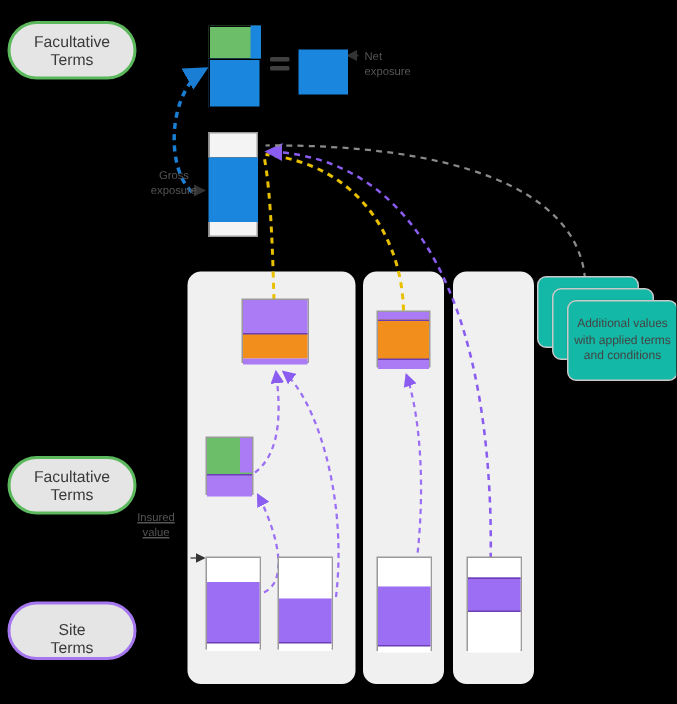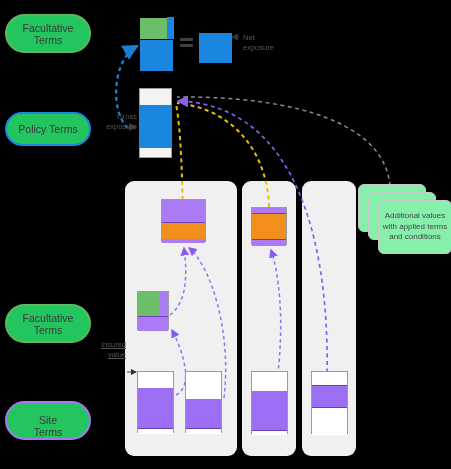--- a/index.html
+++ b/index.html
@@ -2,43 +2,43 @@
 <html><head>
 <meta charset="utf-8">
 <style>
   html,body{margin:0;padding:0;background:#000;}
   #stage{position:relative;width:451px;height:469px;background:#000;
          font-family:"Liberation Sans",sans-serif;overflow:hidden;}
   svg.layer{position:absolute;left:0;top:0;width:451px;height:469px;overflow:visible;}
   #curves{z-index:3;pointer-events:none;}
 
   
-  .pill{position:absolute;background:#22c55e;border-radius:999px;
+  .pill{position:absolute;background:#e5e5e5;border-radius:999px;
         display:flex;align-items:center;justify-content:center;
         text-align:center;color:#3a3a3a;font-size:10.5px;line-height:12px;
         box-shadow:0 1px 2px rgba(0,0,0,.35);z-index:6;}
   .pill span{display:block;padding:0 6px;}
 
   
   .panel{position:absolute;background:#f0f0f0;border-radius:9px;z-index:1;}
 
   
   .bar{position:absolute;z-index:4;box-sizing:border-box;}
   .seg{box-sizing:border-box;width:100%;}
 
   
   .cardwrap{position:absolute;z-index:5;}
-  .card{position:absolute;background:#86efac;border:1px solid #c9c9c9;
+  .card{position:absolute;background:#14b8a6;border:1px solid #c9c9c9;
         border-radius:6px;box-shadow:1px 1px 2px rgba(0,0,0,.25);}
   .card.front{display:flex;align-items:center;justify-content:center;
         text-align:center;color:#444;font-size:8px;line-height:10.5px;padding:3px;}
 
   
   .lbl{position:absolute;color:#555;font-size:7.5px;line-height:9.5px;
-       text-align:right;z-index:6;}
+       text-align:center;z-index:6;}
 
   .eq{position:absolute;z-index:4;}
   .eq i{display:block;height:3px;background:#404040;border-radius:1px;}
 </style>
 </head>
 <body>
 
 <div id="stage">
 
   <div class="panel" style="left:125px;top:181px;width:112px;height:275px;"></div>
@@ -115,23 +115,20 @@
     <div class="card" style="left:10px;top:8px;width:66px;height:46px;"></div>
     <div class="card front" style="left:20px;top:16px;width:66px;height:46px;">Additional values with applied terms and conditions</div>
   </div>
 
   <div class="lbl" style="left:82px;top:340px;width:44px;text-decoration:underline;">Insured<br>value</div>
 
   <div class="pill" style="left:5px;top:14px;width:82px;height:35px;border:2px solid #5cb85c;">
     <span>Facultative<br>Terms</span>
   </div>
 
-  <div class="pill" style="left:5px;top:112px;width:82px;height:30px;border:2px solid #1a86dd;">
-    <span>Policy Terms</span>
-  </div>
 
 
   <div class="pill" style="left:5px;top:304px;width:82px;height:35px;border:2px solid #5cb85c;">
     <span>Facultative<br>Terms</span>
   </div>
 
   <div class="pill" style="left:5px;top:401px;width:82px;height:35px;border:2px solid #a678f0;align-items:flex-end;">
     <span>Site<br>Terms</span>
   </div>
 

